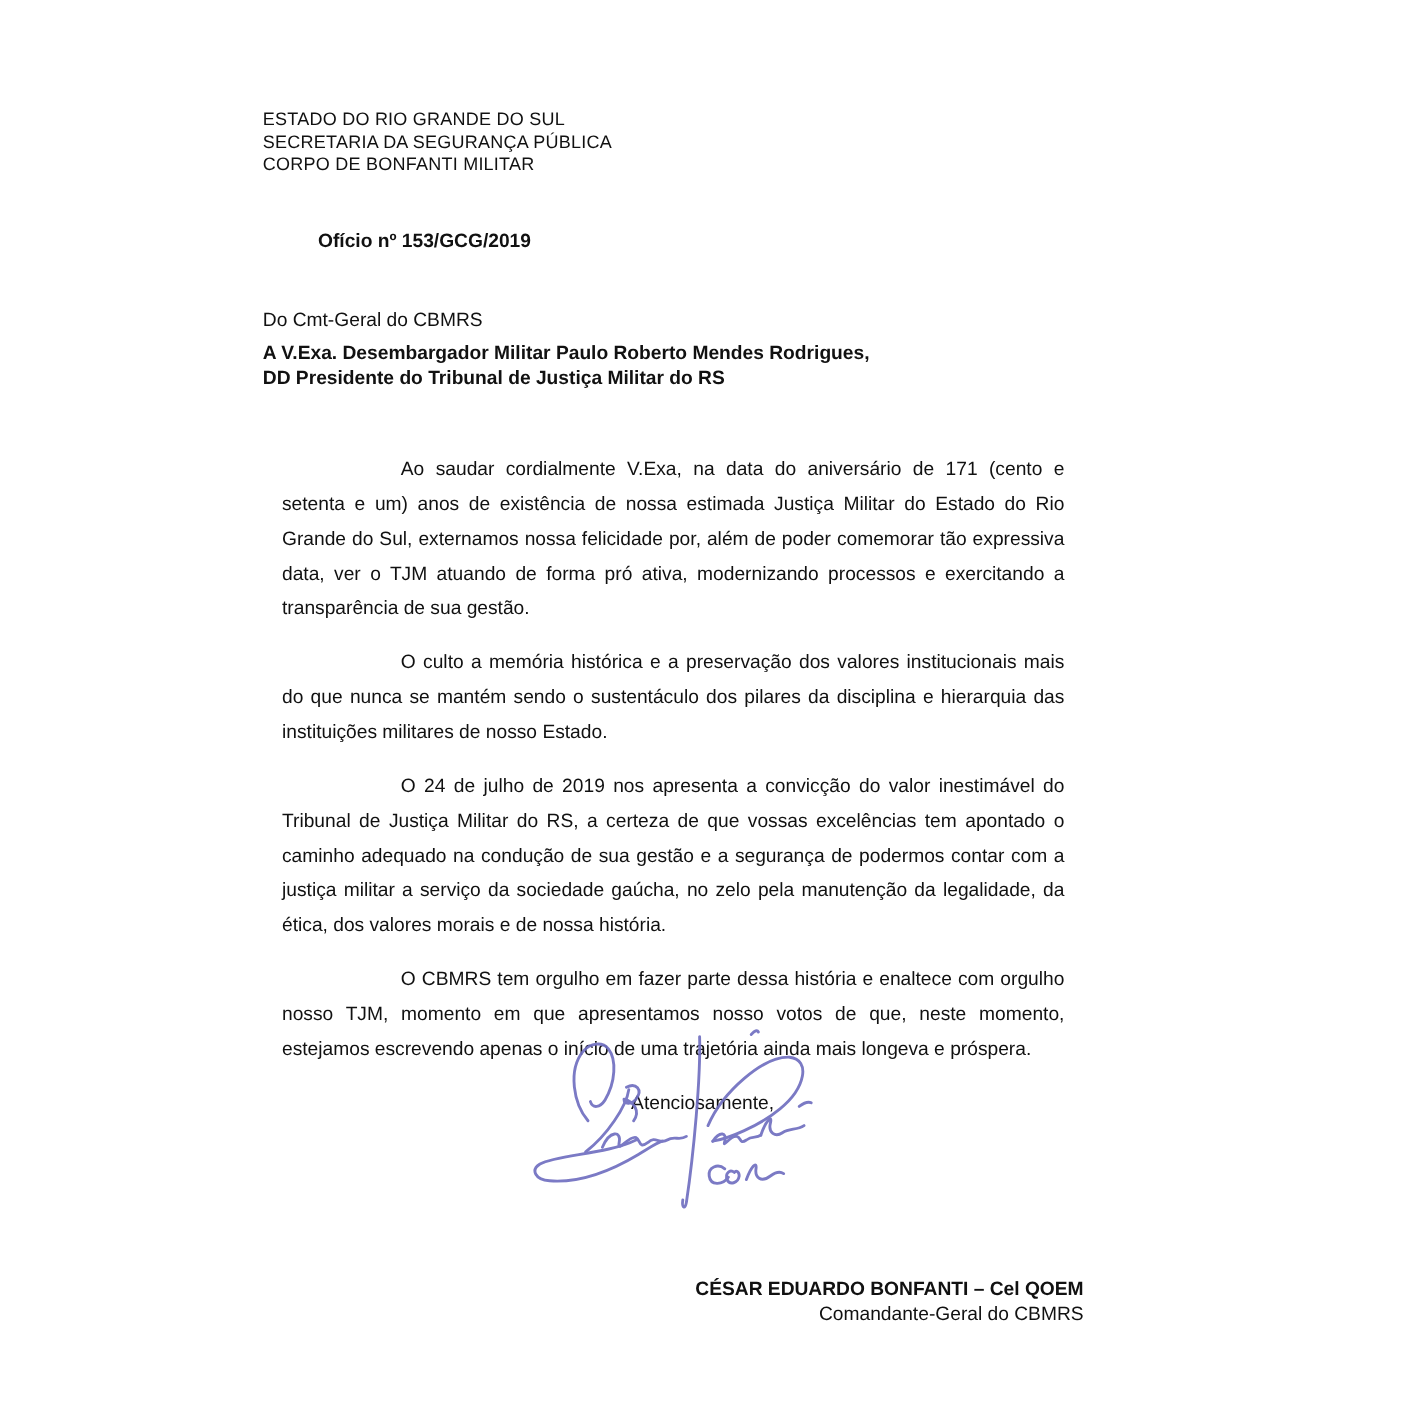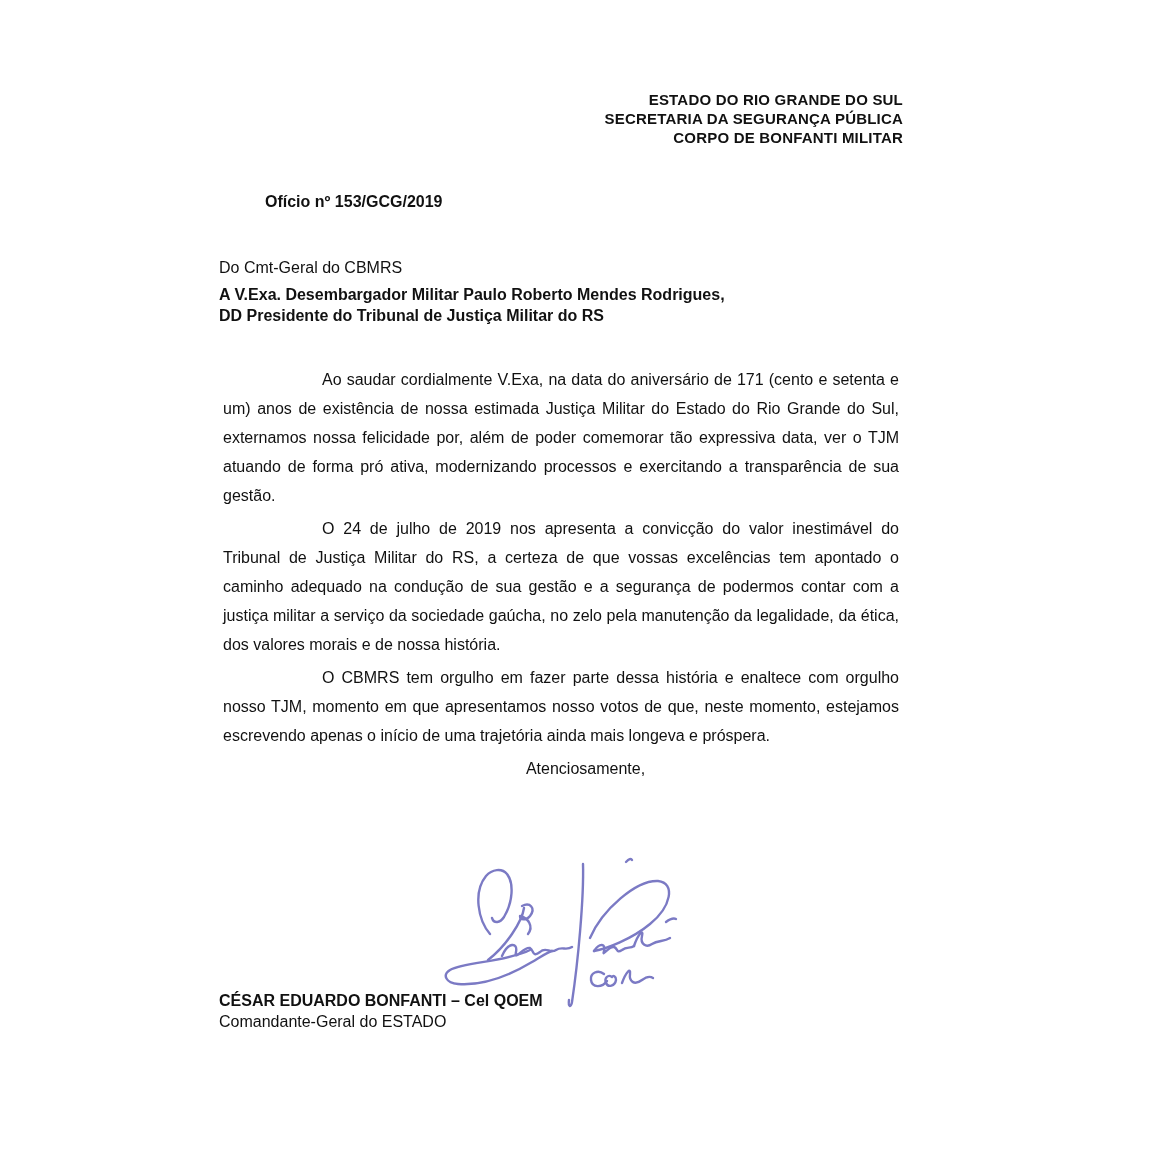--- a/index.html
+++ b/index.html
@@ -14,22 +14,22 @@
     background: #ffffff;
     font-family: "Liberation Sans", "DejaVu Sans", sans-serif;
     color: #111111;
     overflow: hidden;
   }
   .letterhead {
     position: absolute;
     top: 90px;
     left: 219px;
     width: 684px;
-    text-align: right;
-    font-weight: bold;
+    text-align: left;
+    font-weight: normal;
     font-size: 15px;
     line-height: 19px;
     letter-spacing: 0.2px;
   }
   .reference {
     position: absolute;
     top: 192px;
     left: 219px;
     font-weight: bold;
     font-size: 16px;
@@ -64,40 +64,40 @@
   .body-block {
     position: absolute;
     top: 361px;
     left: 219px;
     width: 684px;
     font-size: 16px;
     line-height: 29px;
     text-align: justify;
   }
   .body-block p {
-    margin: 4px;
+    margin: 16px;
     text-indent: 99px;
   }
   .body-block p.closing {
     text-indent: 49px;
     text-align: center;
   }
   .signature-wrap {
     position: absolute;
     left: 444px;
     top: 850px;
     width: 262px;
     height: 170px;
   }
   .signatory {
     position: absolute;
-    top: 990px;
+    top: 1064px;
     left: 219px;
     width: 684px;
-    text-align: left;
+    text-align: right;
     font-size: 16px;
     line-height: 21px;
   }
   .signatory .name { font-weight: bold; }
 </style>
 </head>
 <body>
 
 <div class="page">
 
@@ -112,20 +112,21 @@
 
   <div class="from-line">Do Cmt-Geral do CBMRS</div>
 
   <div class="to-block">
     <div>A V.Exa. Desembargador Militar Paulo Roberto Mendes Rodrigues,</div>
     <div>DD Presidente do Tribunal de Justiça Militar do RS</div>
   </div>
 
   <div class="body-block">
     <p>Ao saudar cordialmente V.Exa, na data do aniversário de 171 (cento e setenta e um) anos de existência de nossa estimada Justiça Militar do Estado do Rio Grande do Sul, externamos nossa felicidade por, além de poder comemorar tão expressiva data, ver o TJM atuando de forma pró ativa, modernizando processos e exercitando a transparência de sua gestão.</p>
+    <p>O culto a memória histórica e a preservação dos valores institucionais mais do que nunca se mantém sendo o sustentáculo dos pilares da disciplina e hierarquia das instituições militares de nosso Estado.</p>
     <p>O 24 de julho de 2019 nos apresenta a convicção do valor inestimável do Tribunal de Justiça Militar do RS, a certeza de que vossas excelências tem apontado o caminho adequado na condução de sua gestão e a segurança de podermos contar com a justiça militar a serviço da sociedade gaúcha, no zelo pela manutenção da legalidade, da ética, dos valores morais e de nossa história.</p>
     <p>O CBMRS tem orgulho em fazer parte dessa história e enaltece com orgulho nosso TJM, momento em que apresentamos nosso votos de que, neste momento, estejamos escrevendo apenas o início de uma trajetória ainda mais longeva e próspera.</p>
     <p class="closing">Atenciosamente,</p>
   </div>
 
   <div class="signature-wrap">
     <svg width="262" height="170" viewBox="0 0 262 170" xmlns="http://www.w3.org/2000/svg">
       <g fill="none" stroke="#706fc0" stroke-width="2.4" stroke-linecap="round" stroke-linejoin="round" opacity="0.92">
 
         <path d="M46,84 C34,70 29,42 42,26 C48,19 58,18 63,24 C70,33 69,52 60,67 C56,73 50,74 48,68"></path>
@@ -149,16 +150,16 @@
 
         <path d="M160,124 C154,119 146,123 147,130 C148,138 158,138 163,131"></path>
         <path d="M168,127 C164,124 160,128 162,133 C164,138 171,136 172,130 C172,126 169,125 168,127"></path>
         <path d="M178,133 C182,122 187,117 186,124 C185,131 190,136 198,130 C202,127 206,126 209,128"></path>
       </g>
     </svg>
   </div>
 
   <div class="signatory">
     <div class="name">CÉSAR EDUARDO BONFANTI – Cel QOEM</div>
-    <div class="title">Comandante-Geral do ESTADO</div>
+    <div class="title">Comandante-Geral do CBMRS</div>
   </div>
 
 </div>
 
 </body></html>

